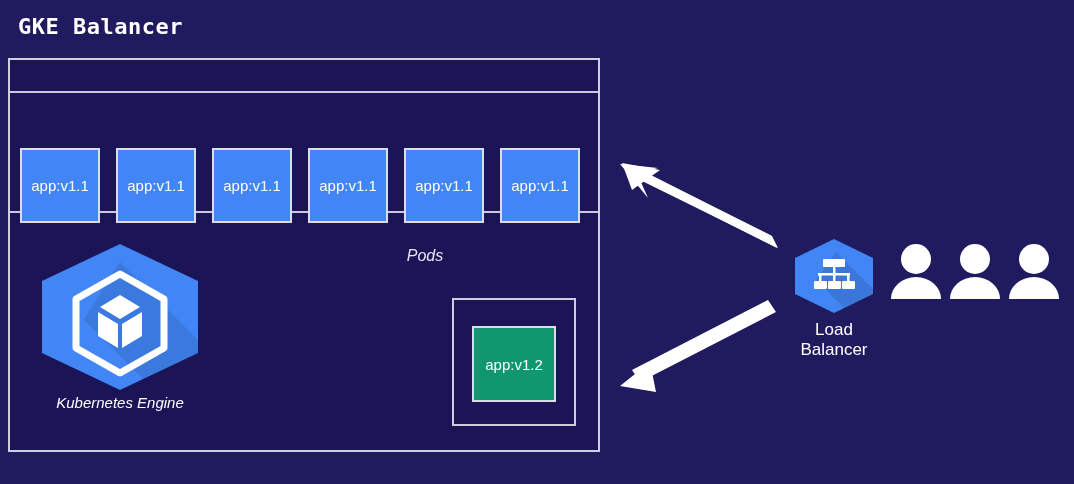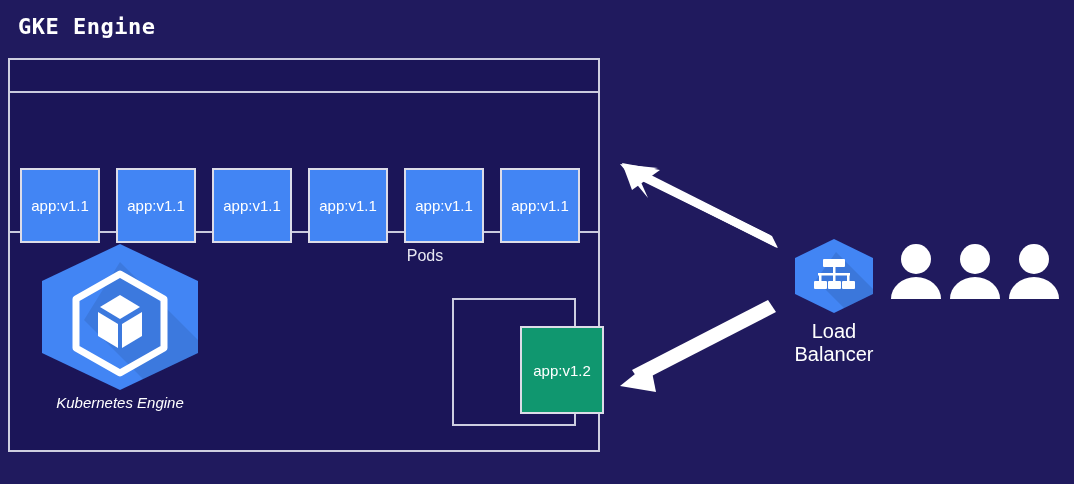--- a/index.html
+++ b/index.html
@@ -57,21 +57,20 @@
     box-sizing: border-box;
   }
   #pods-row-band {
     position: absolute;
     left: 0;
     top: 33px;
     right: 0;
     height: 120px;
     border-bottom: 2px solid #c9c9dd;
     box-sizing: border-box;
-    margin-top: 20px;
   }
 
   
   .pod-blue {
     position: absolute;
     top: 55px;
     width: 80px;
     height: 75px;
     box-sizing: border-box;
     background: #4285f4;
@@ -103,48 +102,48 @@
   }
 
   #pods-label {
     position: absolute;
     left: 370px;
     top: 187px;
     width: 90px;
     text-align: center;
     color: #e8e8f2;
     font-size: 16px;
+    font-style: italic;
   }
 
   #pod-group-box {
     position: absolute;
     left: 442px;
     top: 238px;
     width: 124px;
     height: 128px;
     box-sizing: border-box;
     border: 2px solid #cdcde0;
     background: transparent;
   }
   #pod-green {
     position: absolute;
     left: 18px;
     top: 26px;
     width: 84px;
-    height: 88px;
+    height: 76px;
     box-sizing: border-box;
     background: #10976f;
     border: 2px solid #dcdce8;
     color: #ffffff;
     font-size: 15px;
     display: flex;
     align-items: center;
     justify-content: center;
     white-space: nowrap;
-    margin-left: 48px;
   }
 
   
   #lb-caption {
     position: absolute;
     left: 715px;
     top: 137px;
     width: 330px;
     text-align: center;
     color: #f2f2f8;
@@ -162,40 +161,40 @@
 
   #lb-icon-wrap {
     position: absolute;
     left: 788px;
     top: 238px;
     width: 92px;
     text-align: center;
   }
   #lb-icon-label {
     color: #ffffff;
-    font-size: 20px;
+    font-size: 17px;
     line-height: 1.15;
     margin-top: 2px;
   }
 
   #users-wrap {
     position: absolute;
     left: 888px;
     top: 243px;
     width: 180px;
     height: 56px;
   }
   .user-figure { position: absolute; top: 0; }
 </style>
 </head>
 <body>
 
 <div id="stage">
 
-  <div id="gke-title">GKE Engine</div>
+  <div id="gke-title">GKE Balancer</div>
 
   <div id="cluster-box">
 
     <div id="cluster-header-band"></div>
 
     <div id="pods-row-band">
       <div class="pod-blue" style="left:10px">app:v1.1</div>
       <div class="pod-blue" style="left:106px">app:v1.1</div>
       <div class="pod-blue" style="left:202px">app:v1.1</div>
       <div class="pod-blue" style="left:298px">app:v1.1</div>

